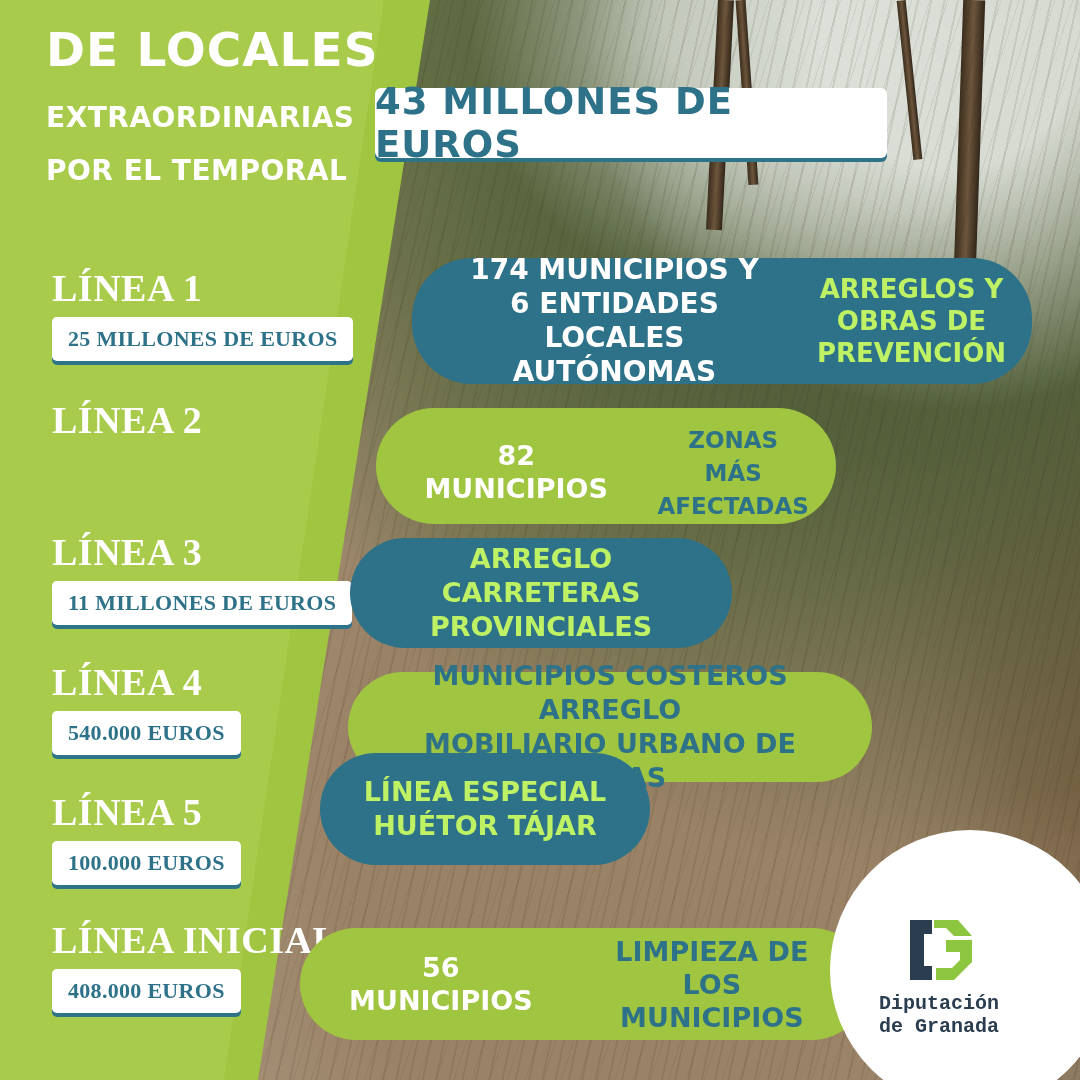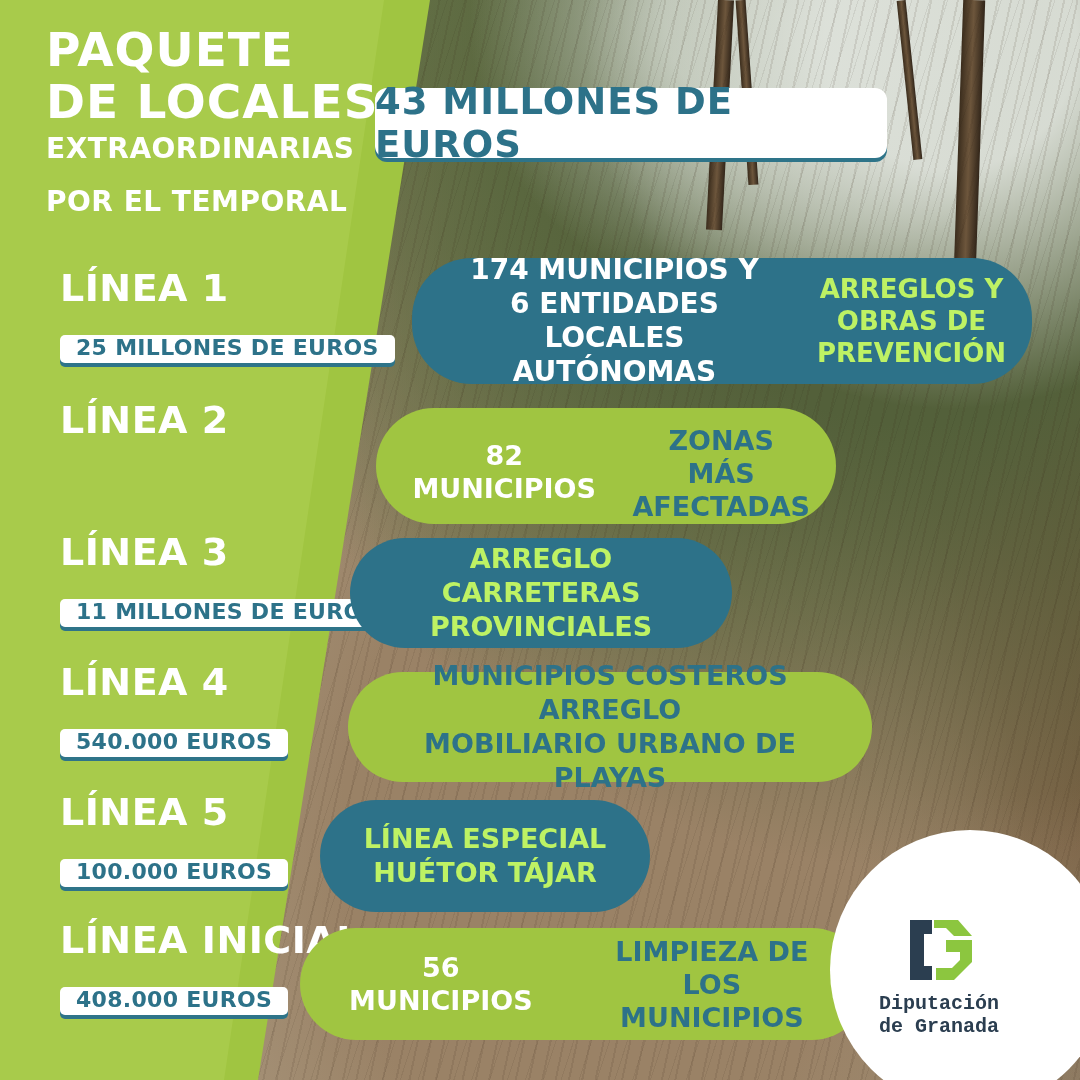--- a/index.html
+++ b/index.html
@@ -54,42 +54,42 @@
     clip-path:polygon(0 0, 96% 0, 56% 100%, 0 100%);
   }
 
   
   .headline{
     position:absolute; left:46px; top:24px; width:360px; color:#ffffff;
     font-weight:bold; letter-spacing:1px;
   }
   .headline .l1, .headline .l2{ font-size:47px; line-height:52px; }
   .headline .l3, .headline .l4{ font-size:28px; line-height:33px; margin-top:20px; letter-spacing:.5px;}
-  .headline .l3{ margin-top:4px; }
+  .headline .l3{ margin-top:25px; }
 
   
   .amount-box{
     position:absolute; left:375px; top:88px; width:512px; height:70px;
-    background:#ffffff; border-radius:12px;
+    background:#ffffff; border-radius:6px;
     display:flex; align-items:center; justify-content:center;
     box-shadow:0 4px 0 0 #2e7489;
   }
   .amount-box span{
     color:#2d7289; font-size:37px; font-weight:bold; letter-spacing:1px;
   }
 
   
-  .line-group{ position:absolute; left:60px; }
+  .line-group{ position:absolute; left:52px;font-family:Liberation Serif, serif; }
   .line-title{
     color:#ffffff; font-size:38px; font-weight:bold; letter-spacing:.5px;
     line-height:40px; white-space:nowrap;
   }
   .money-pill{
-    margin-top:27px; background:#ffffff; border-radius:5px;
-    height:28px; display:inline-flex; padding:0 16px;
+    margin-top:9px; background:#ffffff; border-radius:5px;
+    height:44px; display:inline-flex; align-items:center; padding:0 16px;
     box-shadow:0 4px 0 0 #2e7489;
   }
   .money-pill span{ color:#2d7289; font-size:22px; font-weight:bold; letter-spacing:.3px; }
 
   
   .bar{
     position:absolute; border-radius:60px;
     display:flex; align-items:center; justify-content:center;
     text-align:center; padding:0 26px;
   }
@@ -119,21 +119,20 @@
   <div class="trunk t1"></div>
   <div class="trunk t2"></div>
   <div class="trunk t4"></div>
   <div class="trunk t3"></div>
 </div>
 
 <div class="left-panel"></div>
 <div class="left-panel2"></div>
 
 <div class="headline">
-  <div class="l1">PAQUETE</div>
   <div class="l2">DE LOCALES</div>
   <div class="l3">EXTRAORDINARIAS</div>
   <div class="l4">POR EL TEMPORAL</div>
 </div>
 
 <div class="amount-box">
   <span>43 MILLONES DE EUROS</span>
 </div>
 
 <div class="line-group" style="top:268px;">
@@ -177,36 +176,36 @@
 AUTÓNOMAS</div>
     <div class="lime-txt" style="font-size:26px; line-height:32px; white-space:pre-line;">ARREGLOS Y
 OBRAS DE
 PREVENCIÓN</div>
   </div>
 </div>
 
 <div class="bar green" style="left:376px; top:408px; width:460px; height:116px;">
   <div class="bar-row">
     <div class="white-txt" style="font-size:27px; line-height:33px; white-space:pre-line;margin-top:12px;">82 MUNICIPIOS</div>
-    <div class="blue-txt" style="font-size:27px; line-height:33px; white-space:pre-line;margin-top:15px;">ZONAS MÁS
+    <div class="blue-txt" style="font-size:23px; line-height:33px; white-space:pre-line;margin-top:15px;">ZONAS MÁS
 AFECTADAS</div>
   </div>
 </div>
 
 <div class="bar blue" style="left:350px; top:538px; width:382px; height:110px;">
   <div class="lime-txt" style="font-size:27px; line-height:34px; white-space:pre-line;">ARREGLO CARRETERAS
 PROVINCIALES</div>
 </div>
 
 <div class="bar green" style="left:348px; top:672px; width:524px; height:110px;">
   <div class="blue-txt" style="font-size:27px; line-height:34px; white-space:pre-line;">MUNICIPIOS COSTEROS ARREGLO
 MOBILIARIO URBANO DE PLAYAS</div>
 </div>
 
-<div class="bar blue" style="left:320px; top:800px; width:330px; height:112px;">
+<div class="bar blue" style="left:320px; top:753px; width:330px; height:112px;">
   <div class="lime-txt" style="font-size:27px; line-height:34px; white-space:pre-line;">LÍNEA ESPECIAL
 HUÉTOR TÁJAR</div>
 </div>
 
 <div class="bar green" style="left:300px; top:928px; width:568px; height:112px;">
   <div class="bar-row">
     <div class="white-txt" style="font-size:27px; line-height:33px; white-space:pre-line;">56 MUNICIPIOS</div>
     <div class="blue-txt" style="font-size:27px; line-height:33px; white-space:pre-line;">LIMPIEZA DE LOS
 MUNICIPIOS</div>
   </div>

